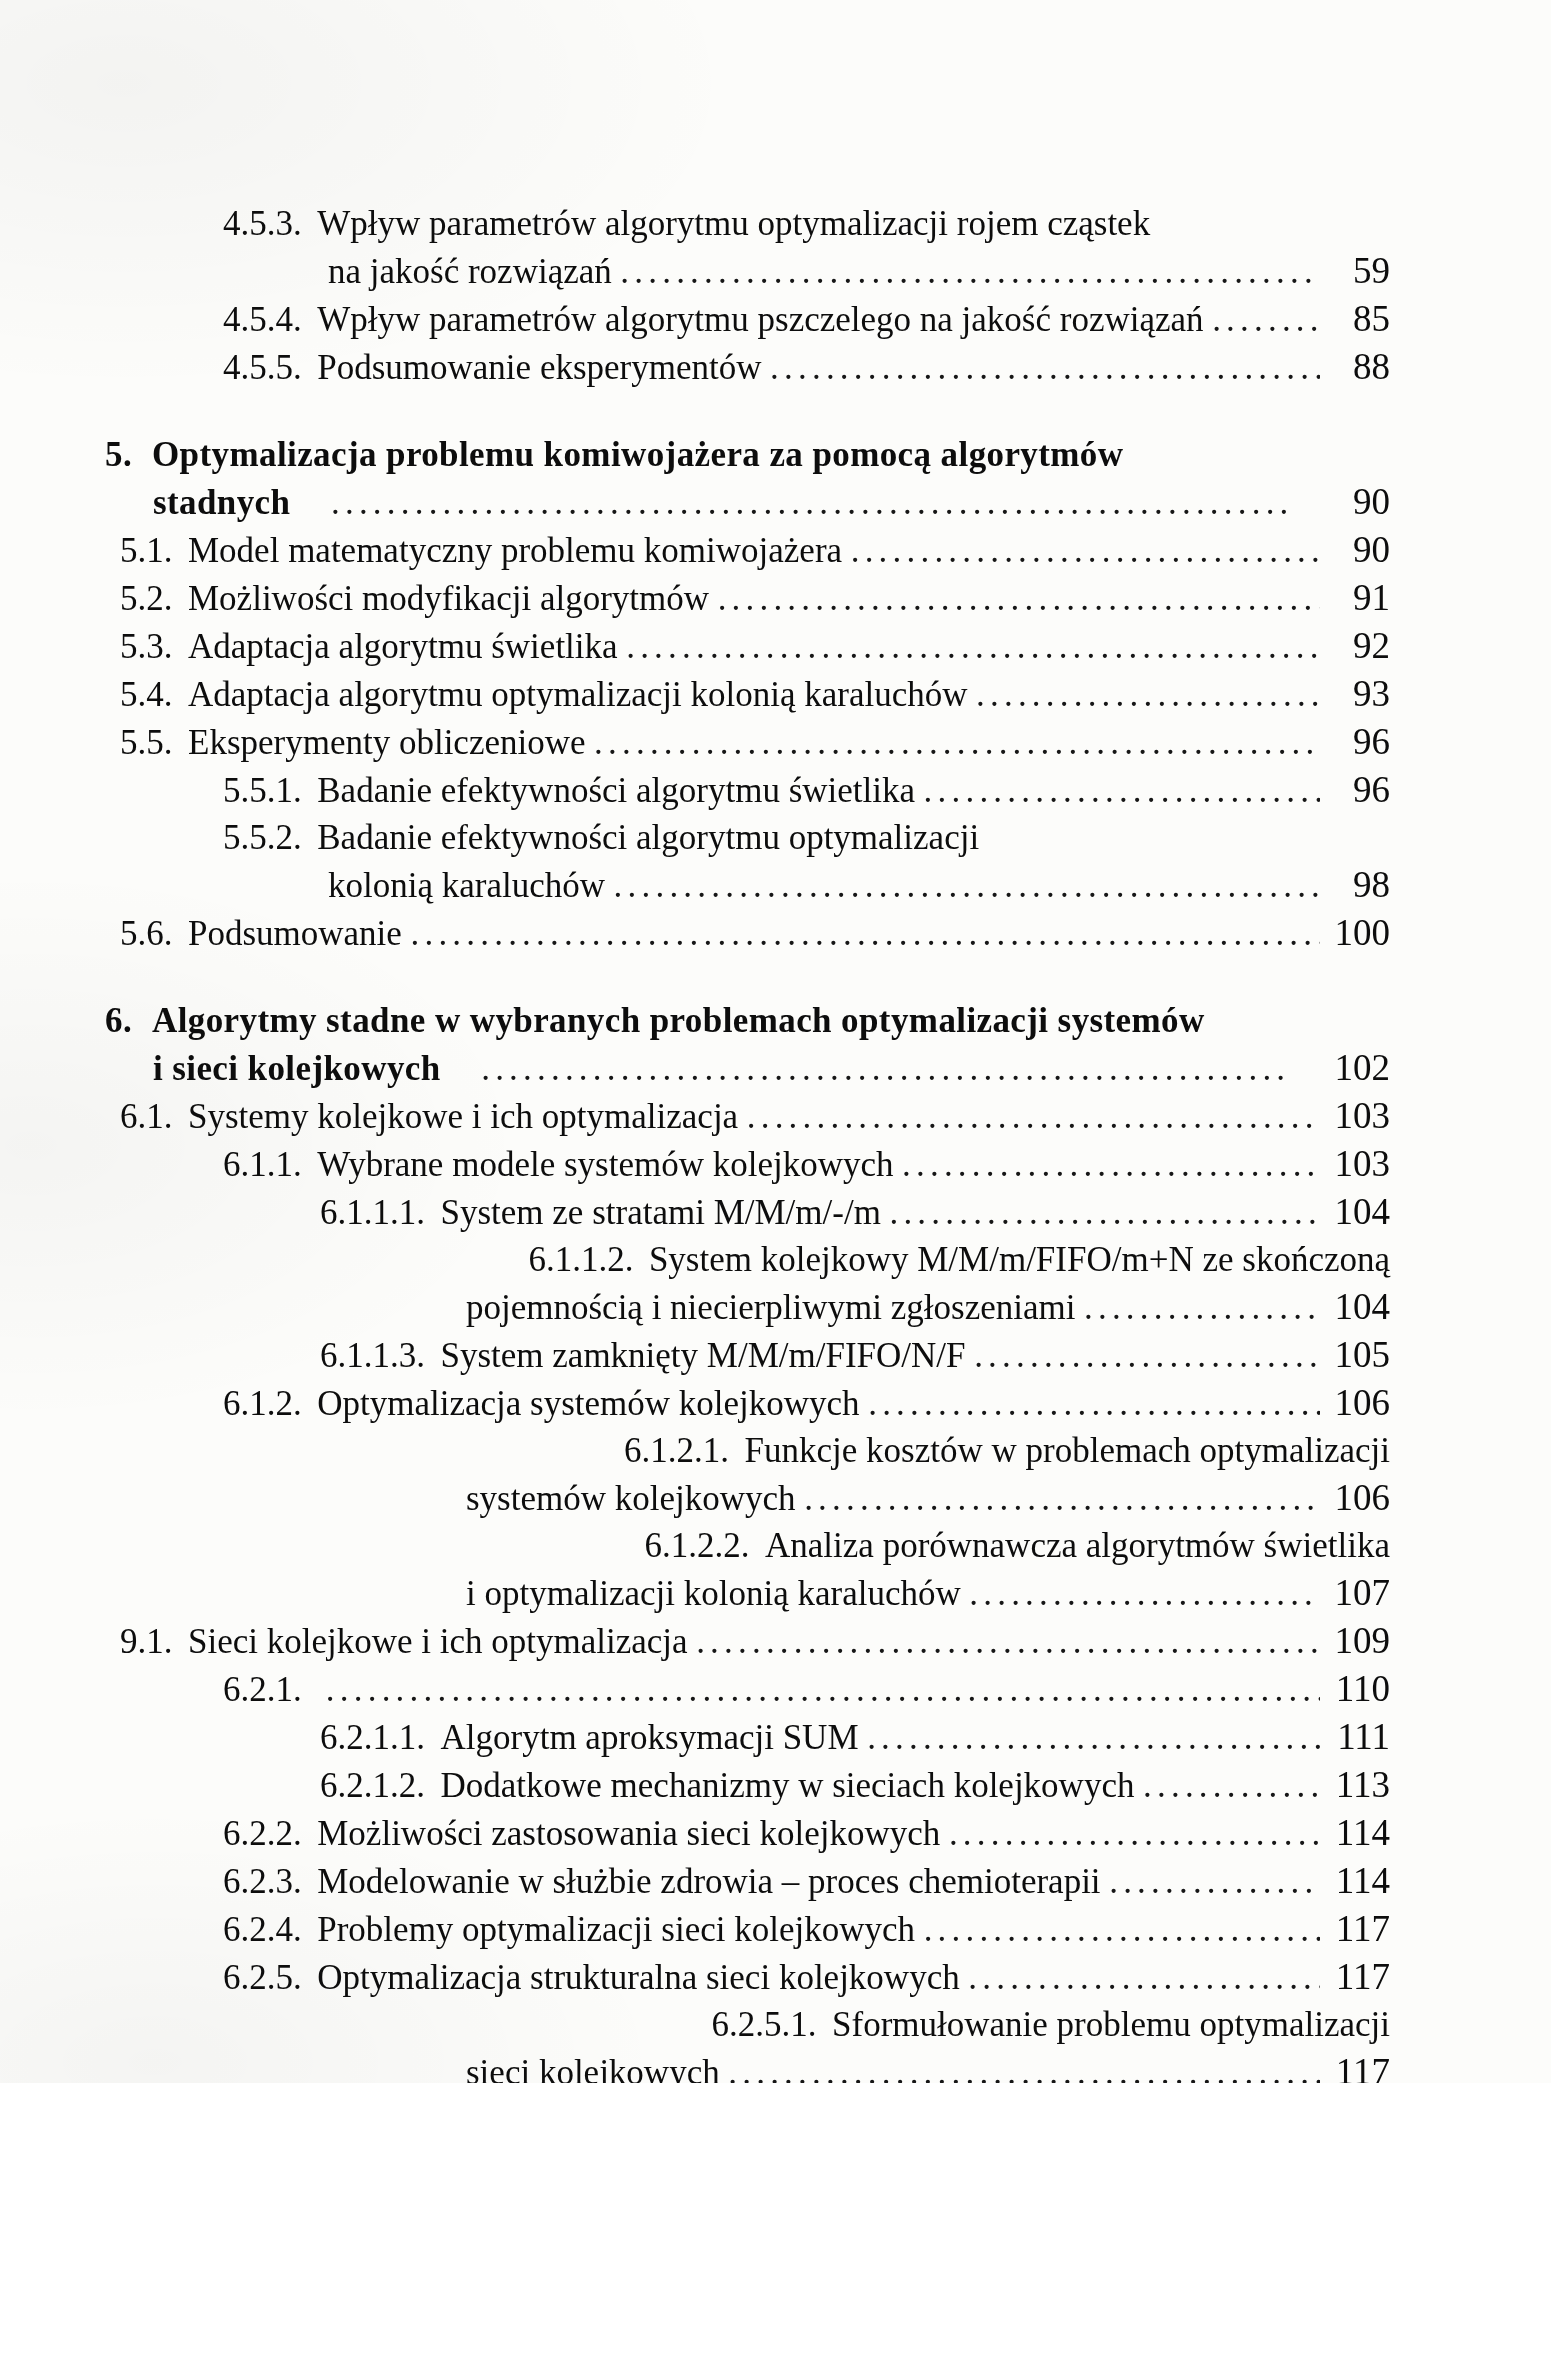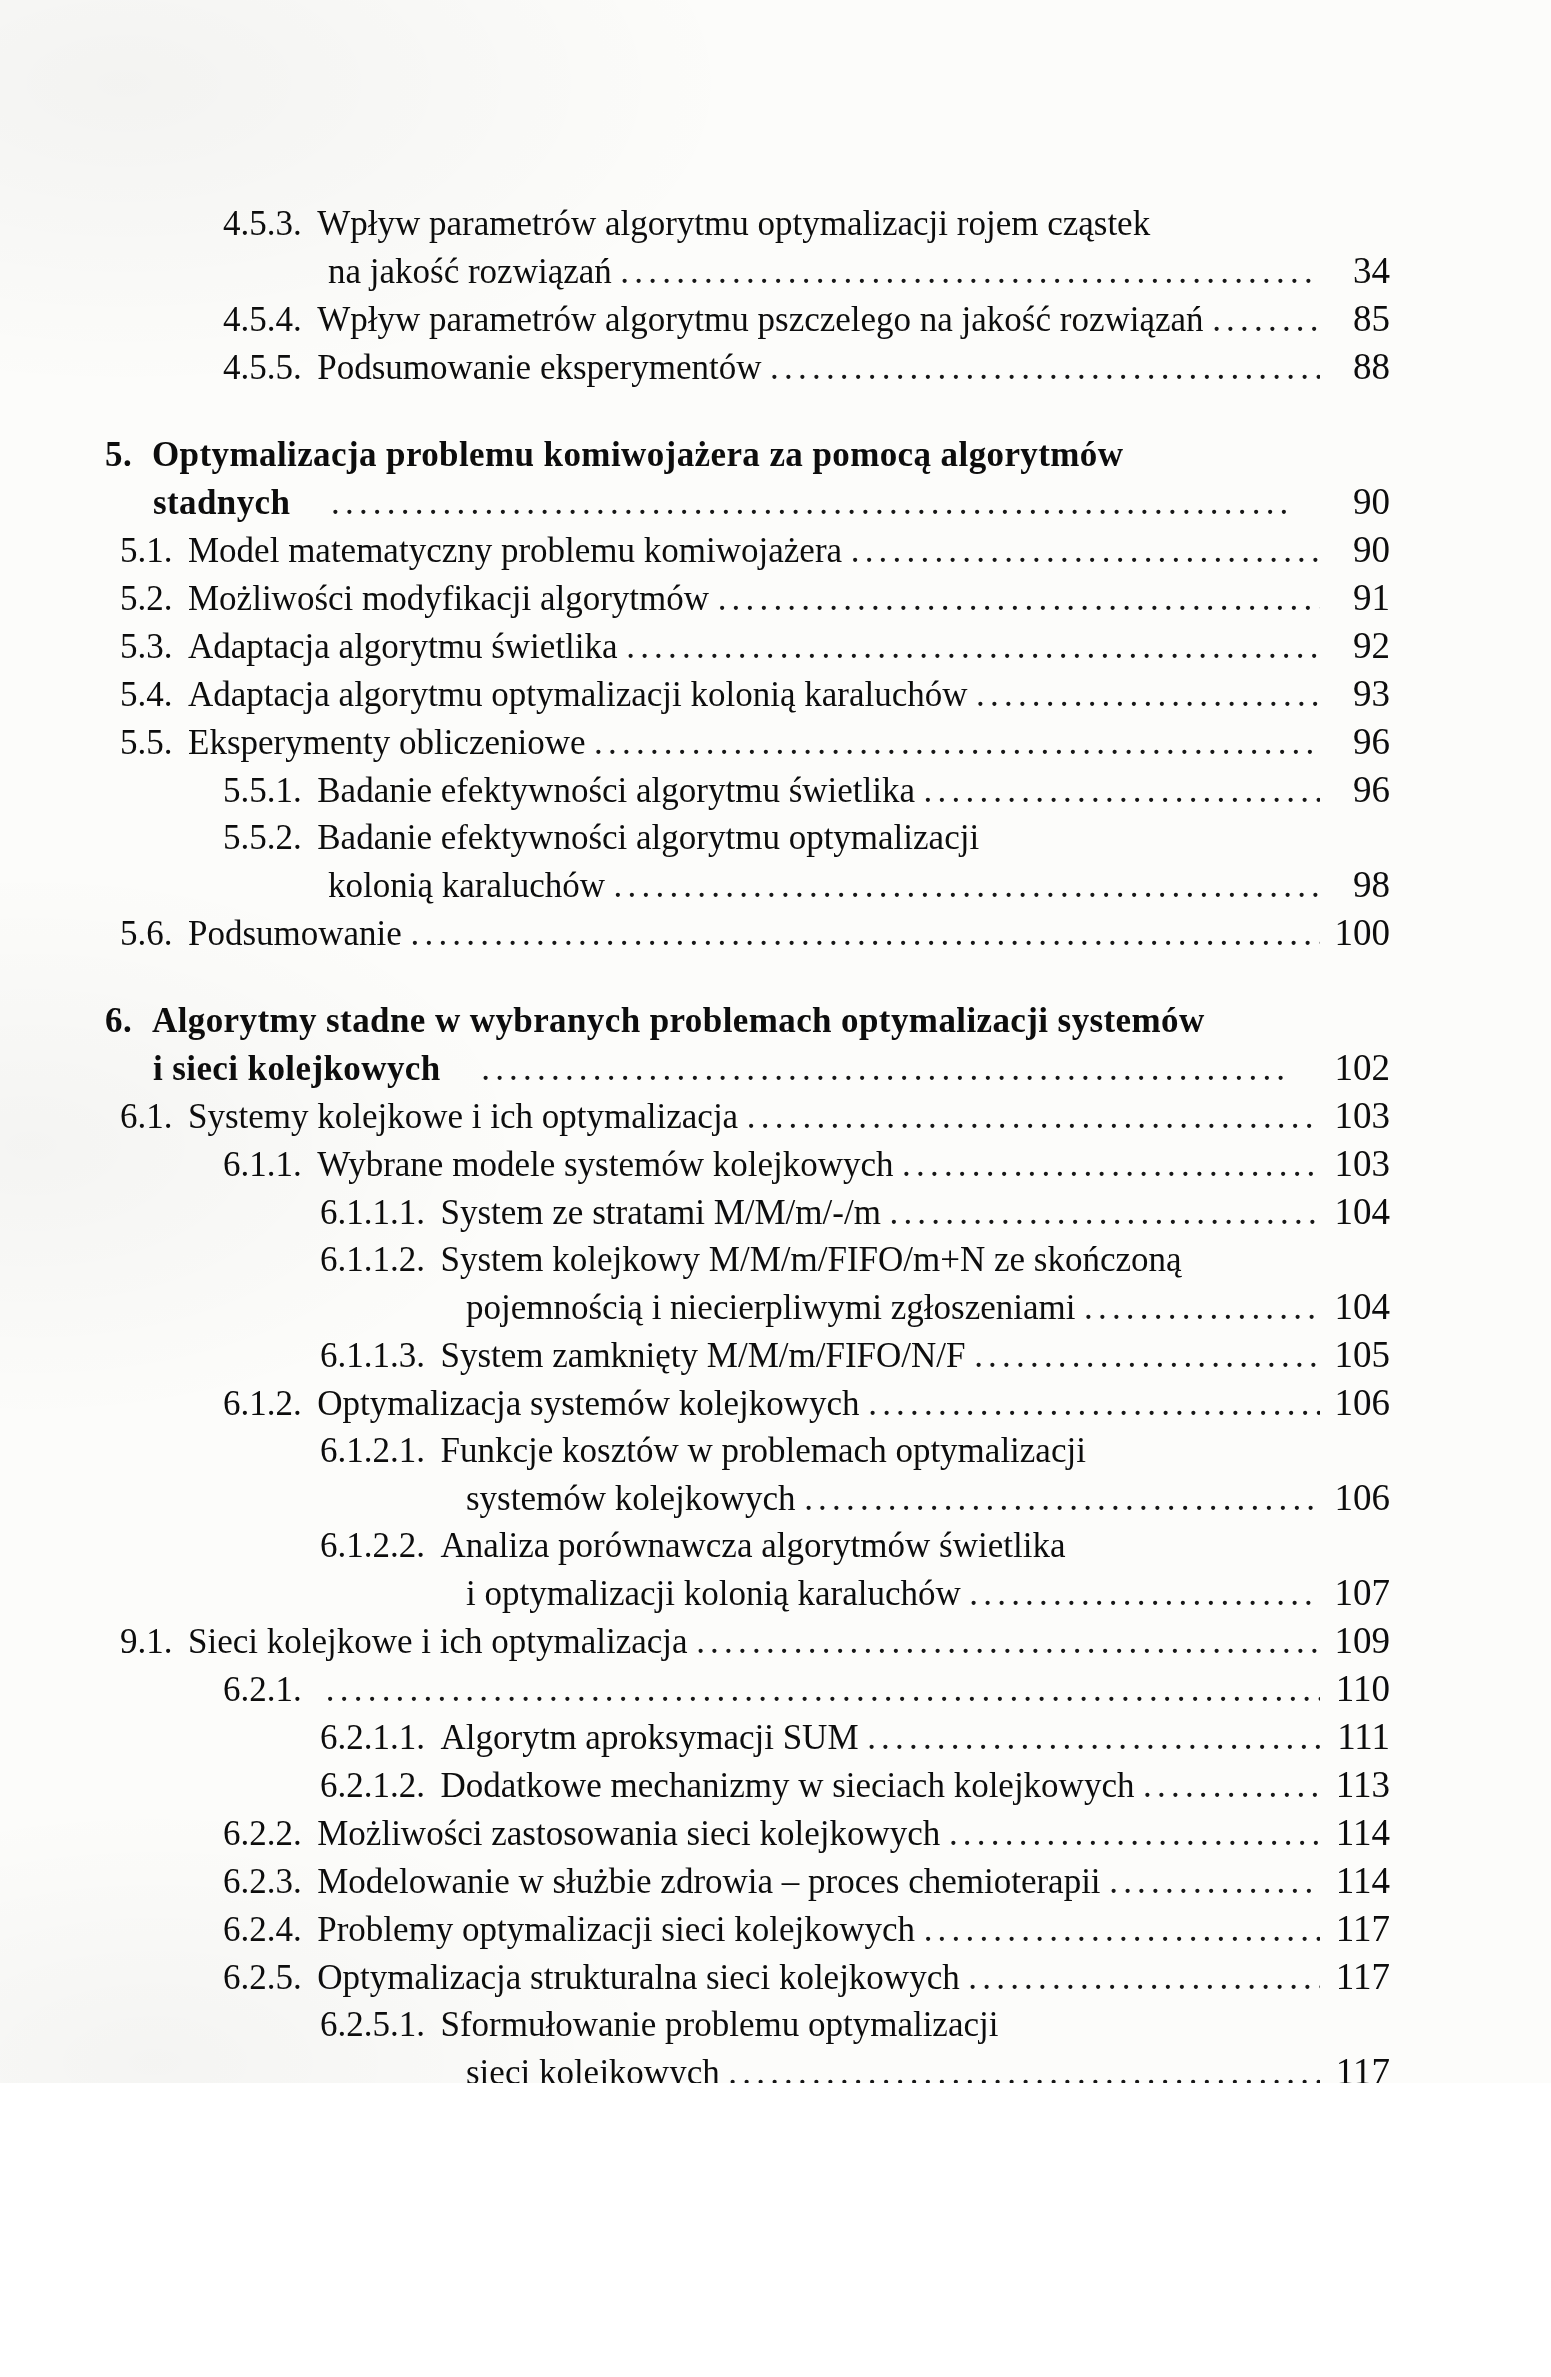--- a/index.html
+++ b/index.html
@@ -49,21 +49,21 @@
     text-align: right;
     font-size: 37px;
   }
   
   .ind-ch     { padding-left: 105px; }
   .ind-ch .num { width: 47px; margin-right: 0; }
   .ind-chcont { padding-left: 153px; gap: 32px; }
   .ind-l2     { padding-left: 120px; }
   .ind-l3     { padding-left: 223px; }
   .ind-l3cont { padding-left: 328px; }
-  .ind-l4     { padding-left: 320px; }
+  .ind-l4     { padding-left: 320px; justify-content: flex-end; }
   .ind-l4cont { padding-left: 466px; }
   .folio {
     position: absolute;
     top: 2221px;
     right: 161px;
     font-size: 38px;
     line-height: 47px;
   }
 </style>
 </head>
@@ -73,21 +73,21 @@
   <div class="toc">
       <div class="row ind-l3">
     <span class="num">4.5.3.</span>
     <span class="txt">Wpływ parametrów algorytmu optymalizacji rojem cząstek</span>
 
   </div>
       <div class="row ind-l3cont">
 
     <span class="txt">na jakość rozwiązań</span>
     <span class="leader" aria-hidden="true">..................................................................................................................................</span>
-    <span class="pg">34</span>
+    <span class="pg">59</span>
   </div>
       <div class="row ind-l3">
     <span class="num">4.5.4.</span>
     <span class="txt">Wpływ parametrów algorytmu pszczelego na jakość rozwiązań</span>
     <span class="leader" aria-hidden="true">..................................................................................................................................</span>
     <span class="pg">85</span>
   </div>
       <div class="row ind-l3">
     <span class="num">4.5.5.</span>
     <span class="txt">Podsumowanie eksperymentów</span>

